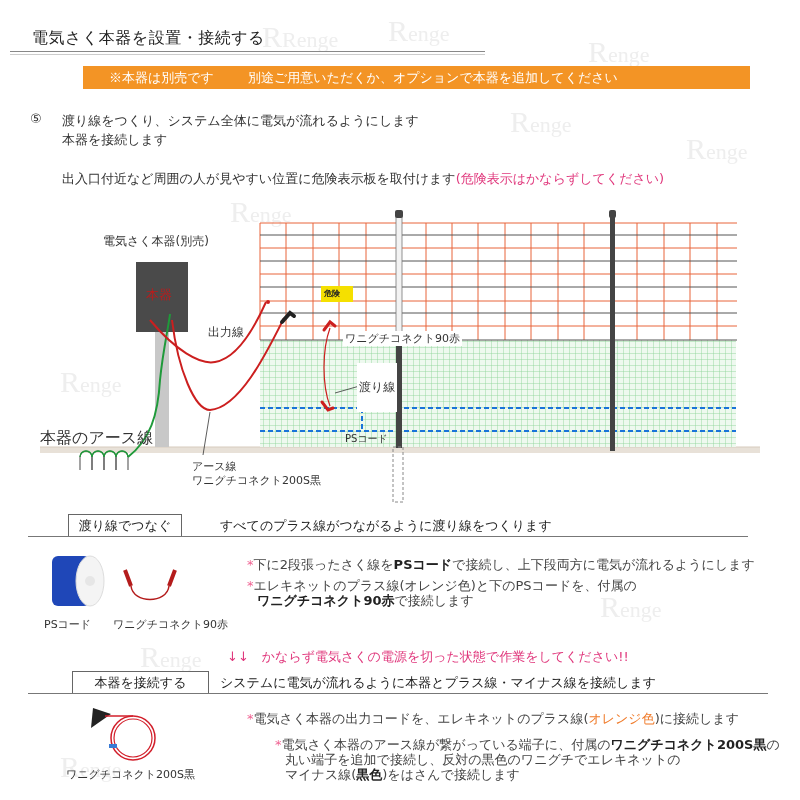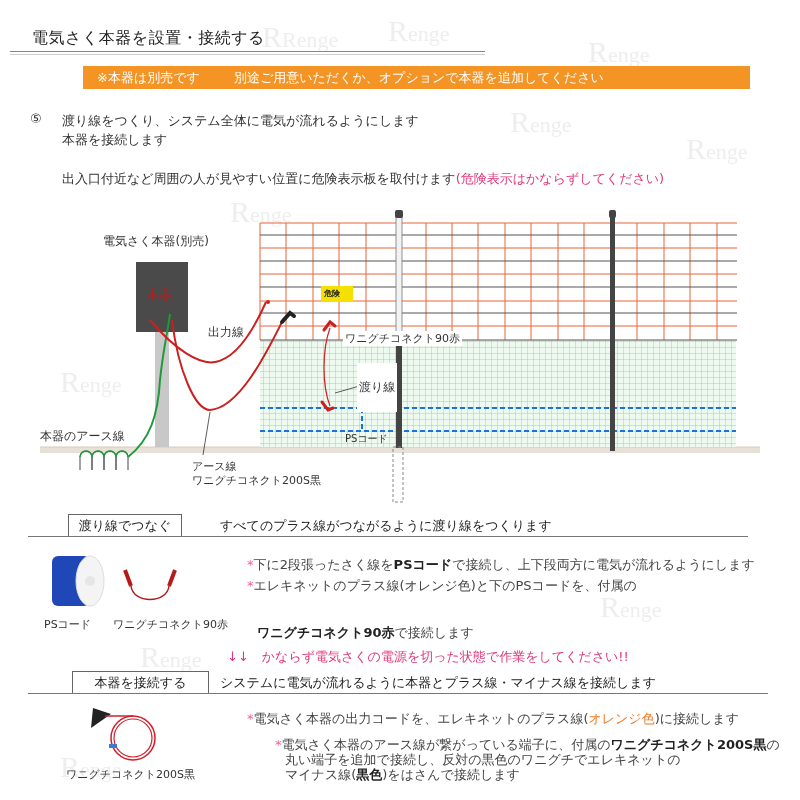--- a/index.html
+++ b/index.html
@@ -37,21 +37,21 @@
 <div class="wm" style="left:230px;top:195px;"><span class="big">R</span>enge</div>
 <div class="wm" style="left:60px;top:365px;"><span class="big">R</span>enge</div>
 <div class="wm" style="left:600px;top:590px;"><span class="big">R</span>enge</div>
 <div class="wm" style="left:140px;top:640px;"><span class="big">R</span>enge</div>
 <div class="wm" style="left:60px;top:750px;"><span class="big">R</span>enge</div>
 
 <div class="abs title">電気さく本器を設置・接続する</div>
 <div class="abs rule"></div>
 
 <div class="abs notice">
-  <span style="margin-left:14px;">※本器は別売です</span>
+  <span style="margin-left:26px;font-family:Liberation Mono, monospace;">※本器は別売です</span>
   <span style="margin-left:30px;">別途ご用意いただくか、オプションで本器を追加してください</span>
 </div>
 
 <div class="abs step-num">⑤</div>
 <div class="abs step-text">
   <div>渡り線をつくり、システム全体に電気が流れるようにします</div>
   <div>本器を接続します</div>
 </div>
 <div class="abs warn-line">
   <span>出入口付近など周囲の人が見やすい位置に危険表示板を取付けます</span><span class="pink">(危険表示はかならずしてください)</span>
@@ -143,21 +143,21 @@
 
     <rect x="321" y="286" width="32" height="16" fill="#f5e000"></rect>
   </svg>
 
   <span class="lbl" style="left:103px;top:33px;font-size:12px;">電気さく本器(別売)</span>
   <span class="lbl" style="left:146px;top:86px;color:#b91c1c;font-size:13px;">本器</span>
   <span class="lbl" style="left:201px;top:124px;font-size:12px;margin-left:7px;">出力線</span>
   <span class="lbl" style="left:343px;top:131px;background:#fff;padding:0 2px;">ワニグチコネクト90赤</span>
   <span class="lbl" style="left:357px;top:163px;background:#fff;padding:16px 2px;font-size:12px;">渡り線</span>
   <span class="lbl" style="left:345px;top:232px;font-size:10px;">PSコード</span>
-  <span class="lbl" style="left:40px;top:228px;font-size:12px;">本器のアース線</span>
+  <span class="lbl" style="left:40px;top:228px;font-size:16px;">本器のアース線</span>
   <span class="lbl" style="left:192px;top:259px;">アース線</span>
   <span class="lbl" style="left:192px;top:273px;">ワニグチコネクト200S黒</span>
   <span class="lbl" style="left:324px;top:88px;font-size:8px;font-weight:bold;color:#222;">危険</span>
 </div>
 
 <div class="box-label" style="left:40px;top:514px;width:112px;height:22px;line-height:22px;">渡り線でつなぐ</div>
 <div class="sec-line" style="left:28px;top:536px;width:720px;"></div>
 <div class="sec-text" style="left:220px;top:517px;">すべてのプラス線がつながるように渡り線をつくります</div>
 
 <svg class="abs" style="left:48px;top:552px;" width="60" height="60">
@@ -170,21 +170,21 @@
   <path d="M16 26 C18 44 52 44 54 26" stroke="#b41c1c" stroke-width="1.5" fill="none"></path>
 </svg>
 <div class="cap" style="left:44px;top:617px;">PSコード</div>
 <div class="cap" style="left:113px;top:617px;">ワニグチコネクト90赤</div>
 
 <div class="bullet" style="left:247px;top:557px;">
   <span class="ast">*</span><span>下に2段張ったさく線を</span><span class="bold">PSコード</span><span>で接続し、上下段両方に電気が流れるようにします</span>
 </div>
 <div class="bullet" style="left:247px;top:578px;">
   <div><span class="ast">*</span><span>エレキネットのプラス線(オレンジ色)と下のPSコードを、付属の</span></div>
-  <div style="padding-left:10px;margin-top:32px;"><span class="bold">ワニグチコネクト90赤</span><span>で接続します</span></div>
+  <div style="padding-left:10px;"><span class="bold">ワニグチコネクト90赤</span><span>で接続します</span></div>
 </div>
 
 <div class="abs pink" style="left:227px;top:648px;font-size:13px;">↓↓　かならず電気さくの電源を切った状態で作業をしてください!!</div>
 
 <div class="box-label" style="left:44px;top:671px;width:135px;height:22px;line-height:22px;">本器を接続する</div>
 <div class="sec-line" style="left:28px;top:693px;width:740px;"></div>
 <div class="sec-text" style="left:220px;top:674px;">システムに電気が流れるように本器とプラス線・マイナス線を接続します</div>
 
 <svg class="abs" style="left:85px;top:702px;" width="80" height="62">
   <path d="M8 6 L26 12 L6 26 Z" fill="#222"></path>

